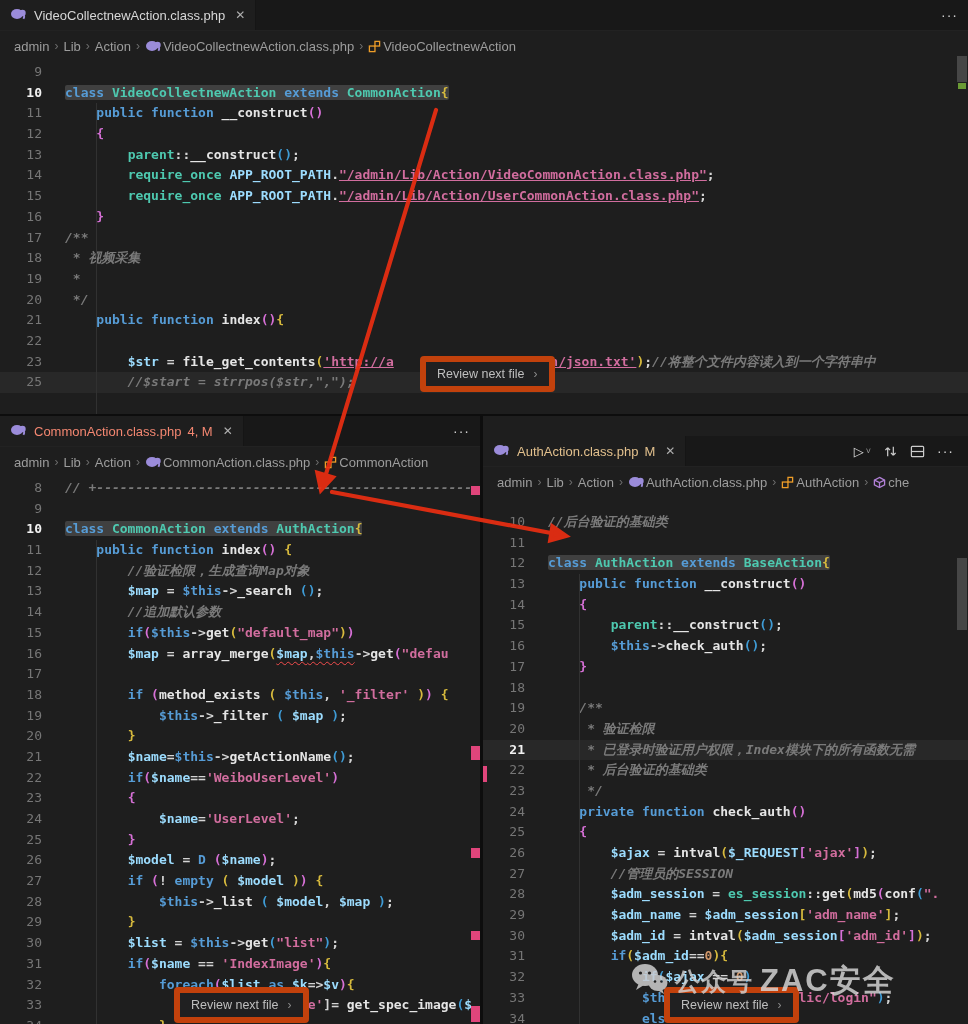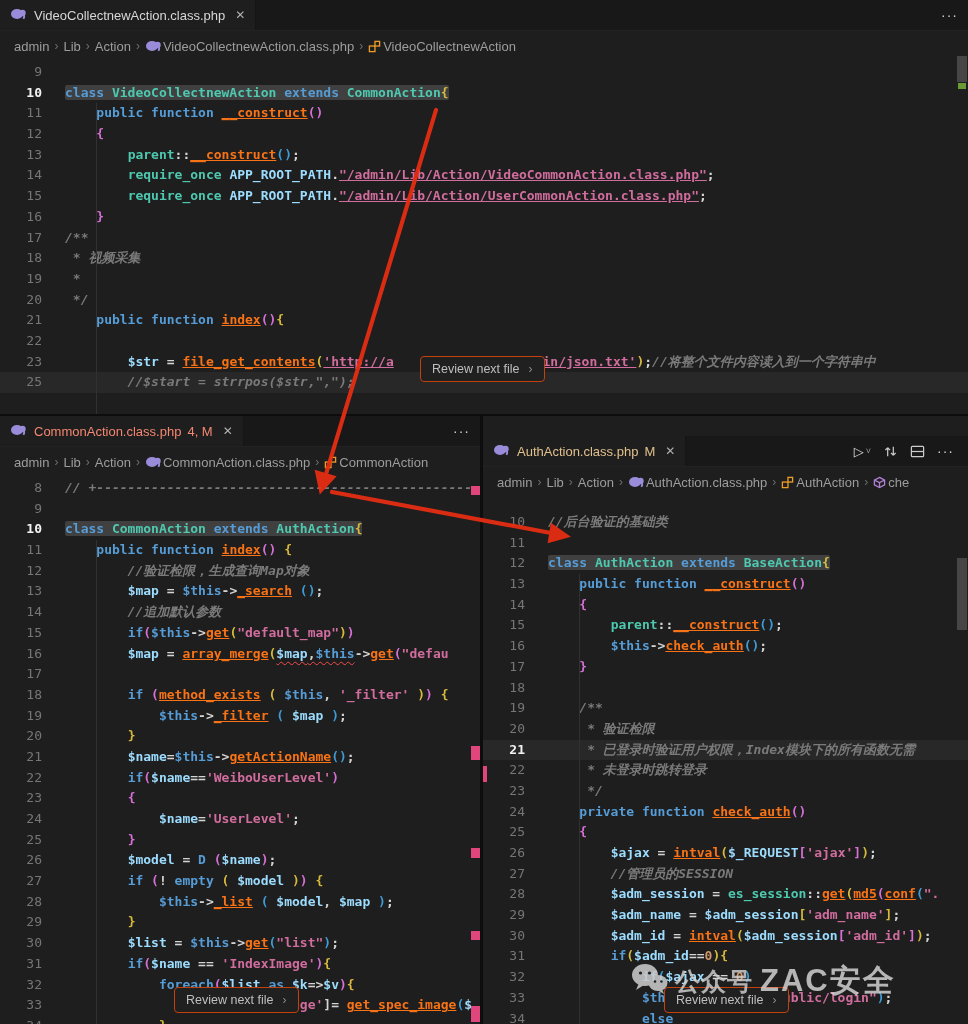--- a/index.html
+++ b/index.html
@@ -37,31 +37,31 @@
 
   
   .codearea{position:absolute;left:0;top:62px;right:0;bottom:0;overflow:hidden;
             font-family:"DejaVu Sans Mono",monospace;font-size:13px;font-weight:600;}
   .row{height:20.7px;line-height:20.7px;white-space:pre;position:relative;}
   .row.a{background:#282828;}
   .ln{display:inline-block;width:42px;text-align:right;margin-right:23px;color:#767676;
       font-weight:400;}
   .row.wn .ln{color:#f2f2f2;font-weight:700;}
   .boxwrap{background:#404040;border-radius:2px;}
-  .tk.k{color:#569cd6;} .tk.t{color:#4ec9b0;} .tk.f{color:#f97316;text-decoration:underline;}
+  .tk.k{color:#569cd6;} .tk.t{color:#4ec9b0;} .tk.f{color:#e5e5e5;}
   .tk.v{color:#9cdcfe;} .tk.s{color:#d16d9e;} .tk.c{color:#7a7a7a;font-style:italic;}
   .tk.p{color:#d4d4d4;} .tk.n{color:#d1976a;}
   .tk.b1{color:#d7ba3d;} .tk.b2{color:#d670d6;} .tk.b3{color:#3f9cd6;}
   .tk.u{text-decoration:underline;}
   .tk.sq{text-decoration:underline wavy #f14c4c 1px;text-underline-offset:3px;}
   .guide{position:absolute;width:1px;background:#313131;}
 
   
   .hoverbtn{position:absolute;z-index:40;display:flex;align-items:center;gap:9px;
-            background:#202021;border:1px solid #c2410c;border-radius:4px;
+            background:#202021;border:6px solid #c2410c;border-radius:4px;
             padding:5px 11px;font-size:12.5px;color:#bfbfbf;white-space:nowrap;}
   .hoverbtn .hchev{color:#8b8b8b;font-size:12px;}
   #arrow-overlay{position:absolute;left:0;top:0;z-index:50;pointer-events:none;}
   .wm{position:absolute;left:630px;top:960px;z-index:60;display:flex;align-items:center;
       gap:7px;opacity:.82;pointer-events:none;font-weight:bold;}
   .wm .t1{font-size:25px;color:#d2d2d2;letter-spacing:1px;}
   .wm .t2{font-size:31px;color:#d8d8d8;letter-spacing:2px;}
 
   
   .sbthumb{position:absolute;background:#464646;z-index:20;}
@@ -304,21 +304,21 @@
         <div class="row"><span class="ln">12</span><span class="boxwrap"><span class="tk k">class </span><span class="tk t">AuthAction</span><span class="tk k"> extends </span><span class="tk t">BaseAction</span><span class="tk b1">{</span></span></div>
         <div class="row"><span class="ln">13</span><span class="tk p">    </span><span class="tk k">public </span><span class="tk k">function </span><span class="tk f">__construct</span><span class="tk b2">()</span></div>
         <div class="row"><span class="ln">14</span><span class="tk p">    </span><span class="tk b2">{</span></div>
         <div class="row"><span class="ln">15</span><span class="tk p">        </span><span class="tk t">parent</span><span class="tk p">::</span><span class="tk f">__construct</span><span class="tk b3">()</span><span class="tk p">;</span></div>
         <div class="row"><span class="ln">16</span><span class="tk p">        </span><span class="tk k">$this</span><span class="tk p">-&gt;</span><span class="tk f">check_auth</span><span class="tk b3">()</span><span class="tk p">;</span></div>
         <div class="row"><span class="ln">17</span><span class="tk p">    </span><span class="tk b2">}</span></div>
         <div class="row"><span class="ln">18</span></div>
         <div class="row"><span class="ln">19</span><span class="tk p">    </span><span class="tk c">/**</span></div>
         <div class="row"><span class="ln">20</span><span class="tk p">    </span><span class="tk c"> * 验证检限</span></div>
         <div class="row a wn"><span class="ln">21</span><span class="tk p">    </span><span class="tk c"> * 已登录时验证用户权限，Index模块下的所有函数无需</span></div>
-        <div class="row"><span class="ln">22</span><span class="tk p">    </span><span class="tk c"> * 未登录时跳转登录</span></div>
+        <div class="row"><span class="ln">22</span><span class="tk p">    </span><span class="tk c"> * 后台验证的基础类</span></div>
         <div class="row"><span class="ln">23</span><span class="tk p">    </span><span class="tk c"> */</span></div>
         <div class="row"><span class="ln">24</span><span class="tk p">    </span><span class="tk k">private </span><span class="tk k">function </span><span class="tk f">check_auth</span><span class="tk b2">()</span></div>
         <div class="row"><span class="ln">25</span><span class="tk p">    </span><span class="tk b2">{</span></div>
         <div class="row"><span class="ln">26</span><span class="tk p">        </span><span class="tk v">$ajax</span><span class="tk p"> = </span><span class="tk f">intval</span><span class="tk b1">(</span><span class="tk v">$_REQUEST</span><span class="tk b2">[</span><span class="tk s">'ajax'</span><span class="tk b2">]</span><span class="tk b1">)</span><span class="tk p">;</span></div>
         <div class="row"><span class="ln">27</span><span class="tk c">        //管理员的SESSION</span></div>
         <div class="row"><span class="ln">28</span><span class="tk p">        </span><span class="tk v">$adm_session</span><span class="tk p"> = </span><span class="tk t">es_session</span><span class="tk p">::</span><span class="tk f">get</span><span class="tk b1">(</span><span class="tk f">md5</span><span class="tk b2">(</span><span class="tk f">conf</span><span class="tk b3">(</span><span class="tk s">".</span></div>
         <div class="row"><span class="ln">29</span><span class="tk p">        </span><span class="tk v">$adm_name</span><span class="tk p"> = </span><span class="tk v">$adm_session</span><span class="tk b1">[</span><span class="tk s">'adm_name'</span><span class="tk b1">]</span><span class="tk p">;</span></div>
         <div class="row"><span class="ln">30</span><span class="tk p">        </span><span class="tk v">$adm_id</span><span class="tk p"> = </span><span class="tk f">intval</span><span class="tk b1">(</span><span class="tk v">$adm_session</span><span class="tk b2">[</span><span class="tk s">'adm_id'</span><span class="tk b2">]</span><span class="tk b1">)</span><span class="tk p">;</span></div>
         <div class="row"><span class="ln">31</span><span class="tk p">        </span><span class="tk k">if</span><span class="tk b1">(</span><span class="tk v">$adm_id</span><span class="tk p">==</span><span class="tk n">0</span><span class="tk b1">)</span><span class="tk b1">{</span></div>
         <div class="row"><span class="ln">32</span><span class="tk p">            </span><span class="tk k">if</span><span class="tk b3">(</span><span class="tk v">$ajax</span><span class="tk p"> == </span><span class="tk n">0</span><span class="tk b3">)</span></div>

